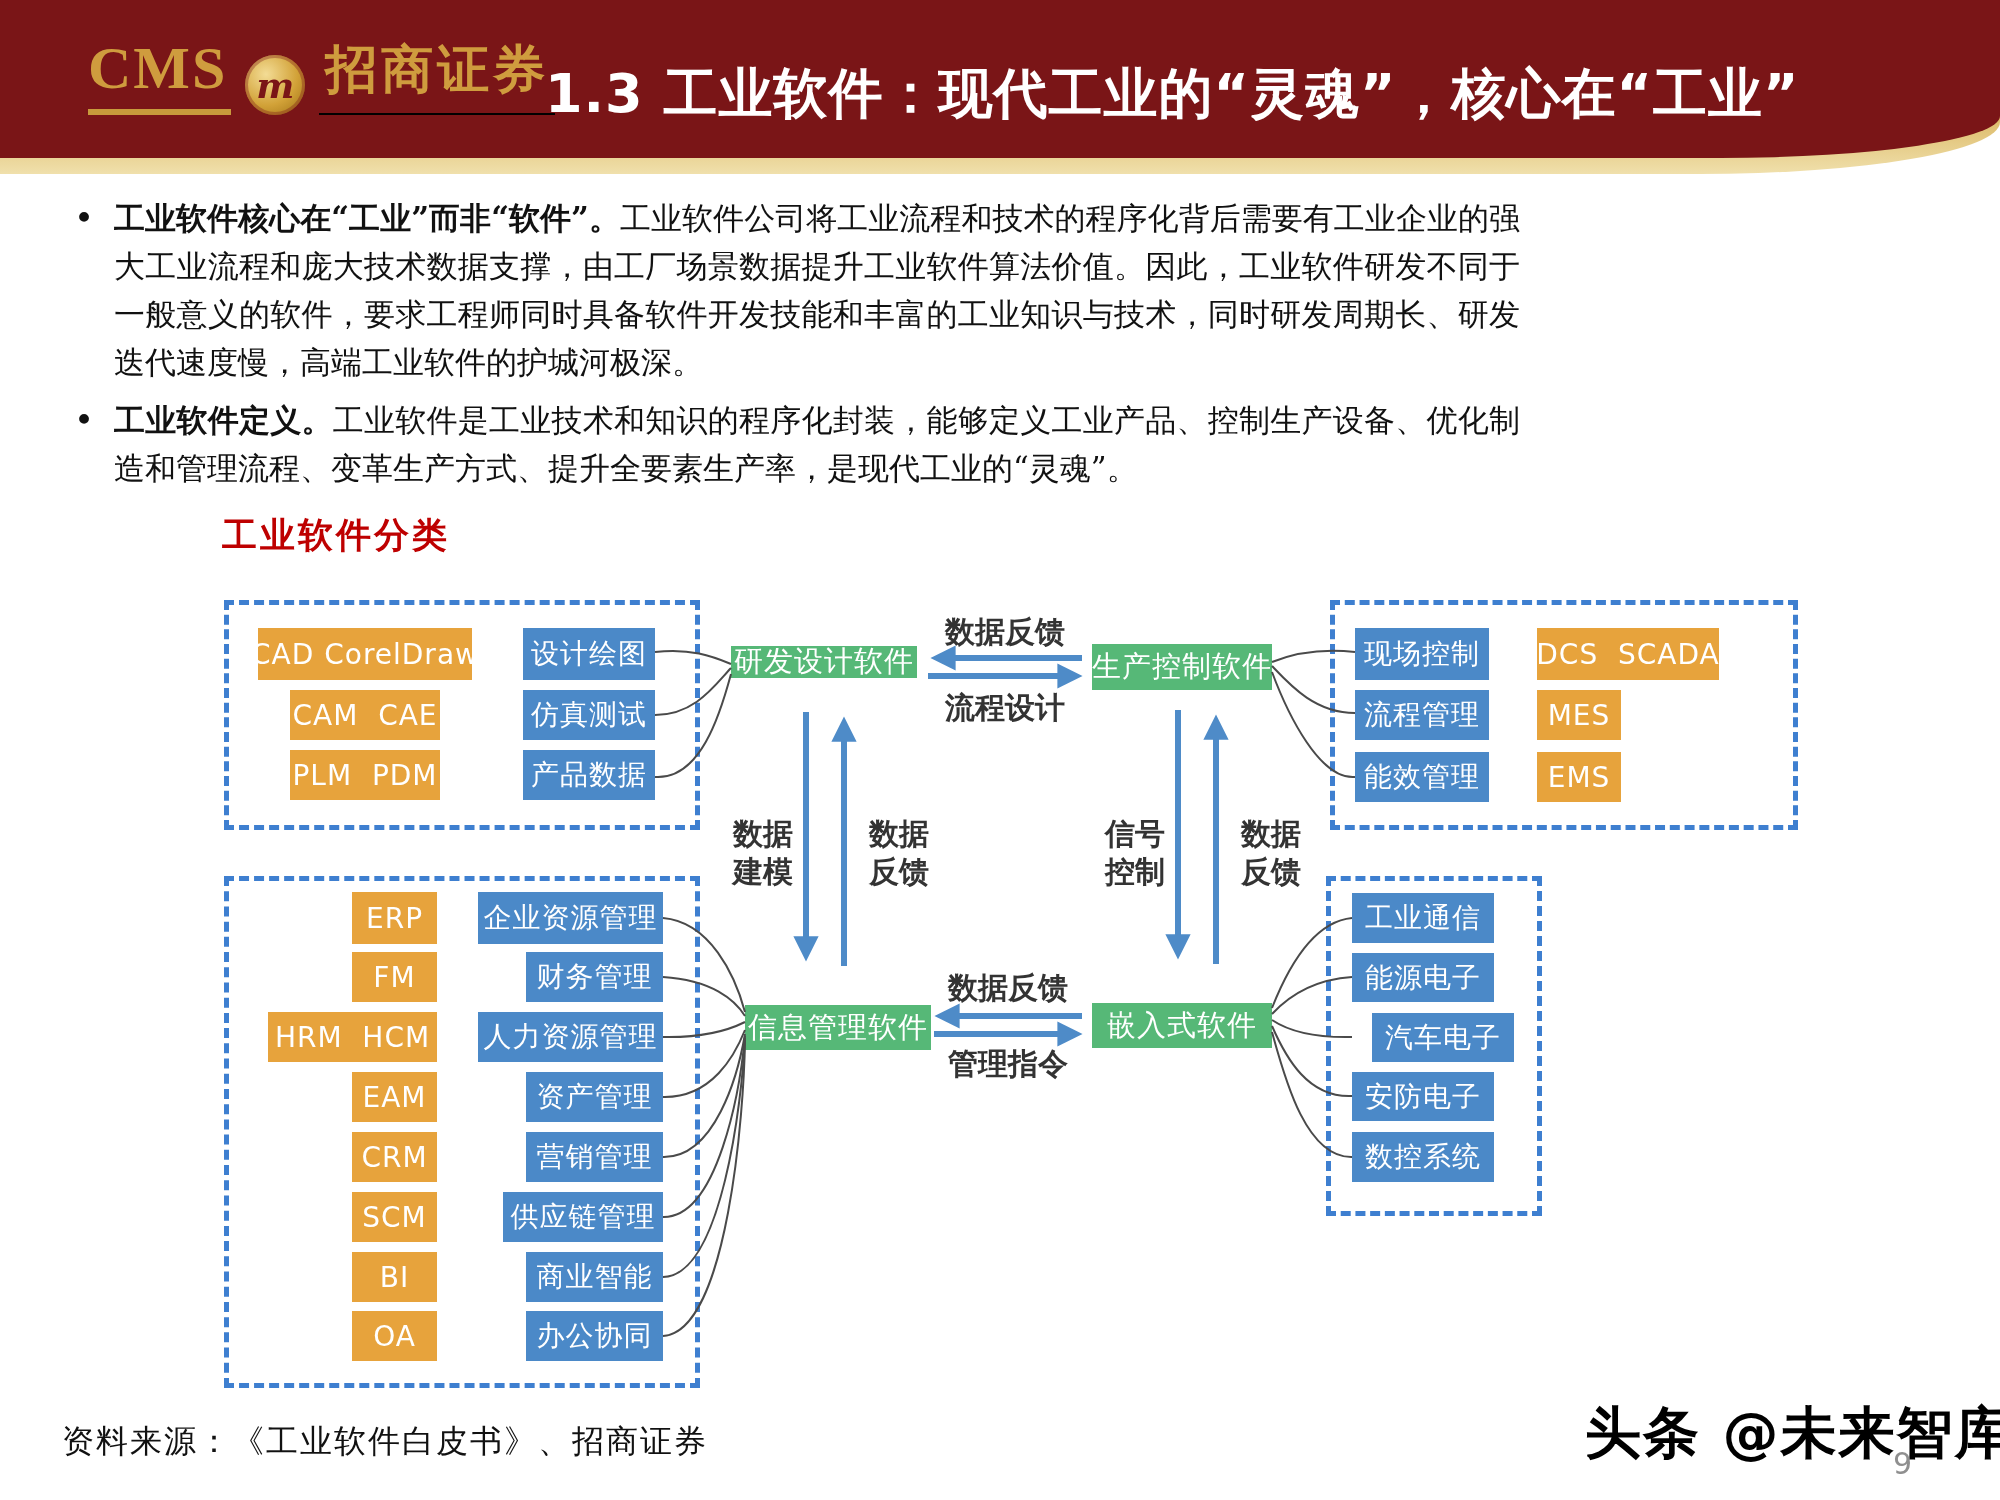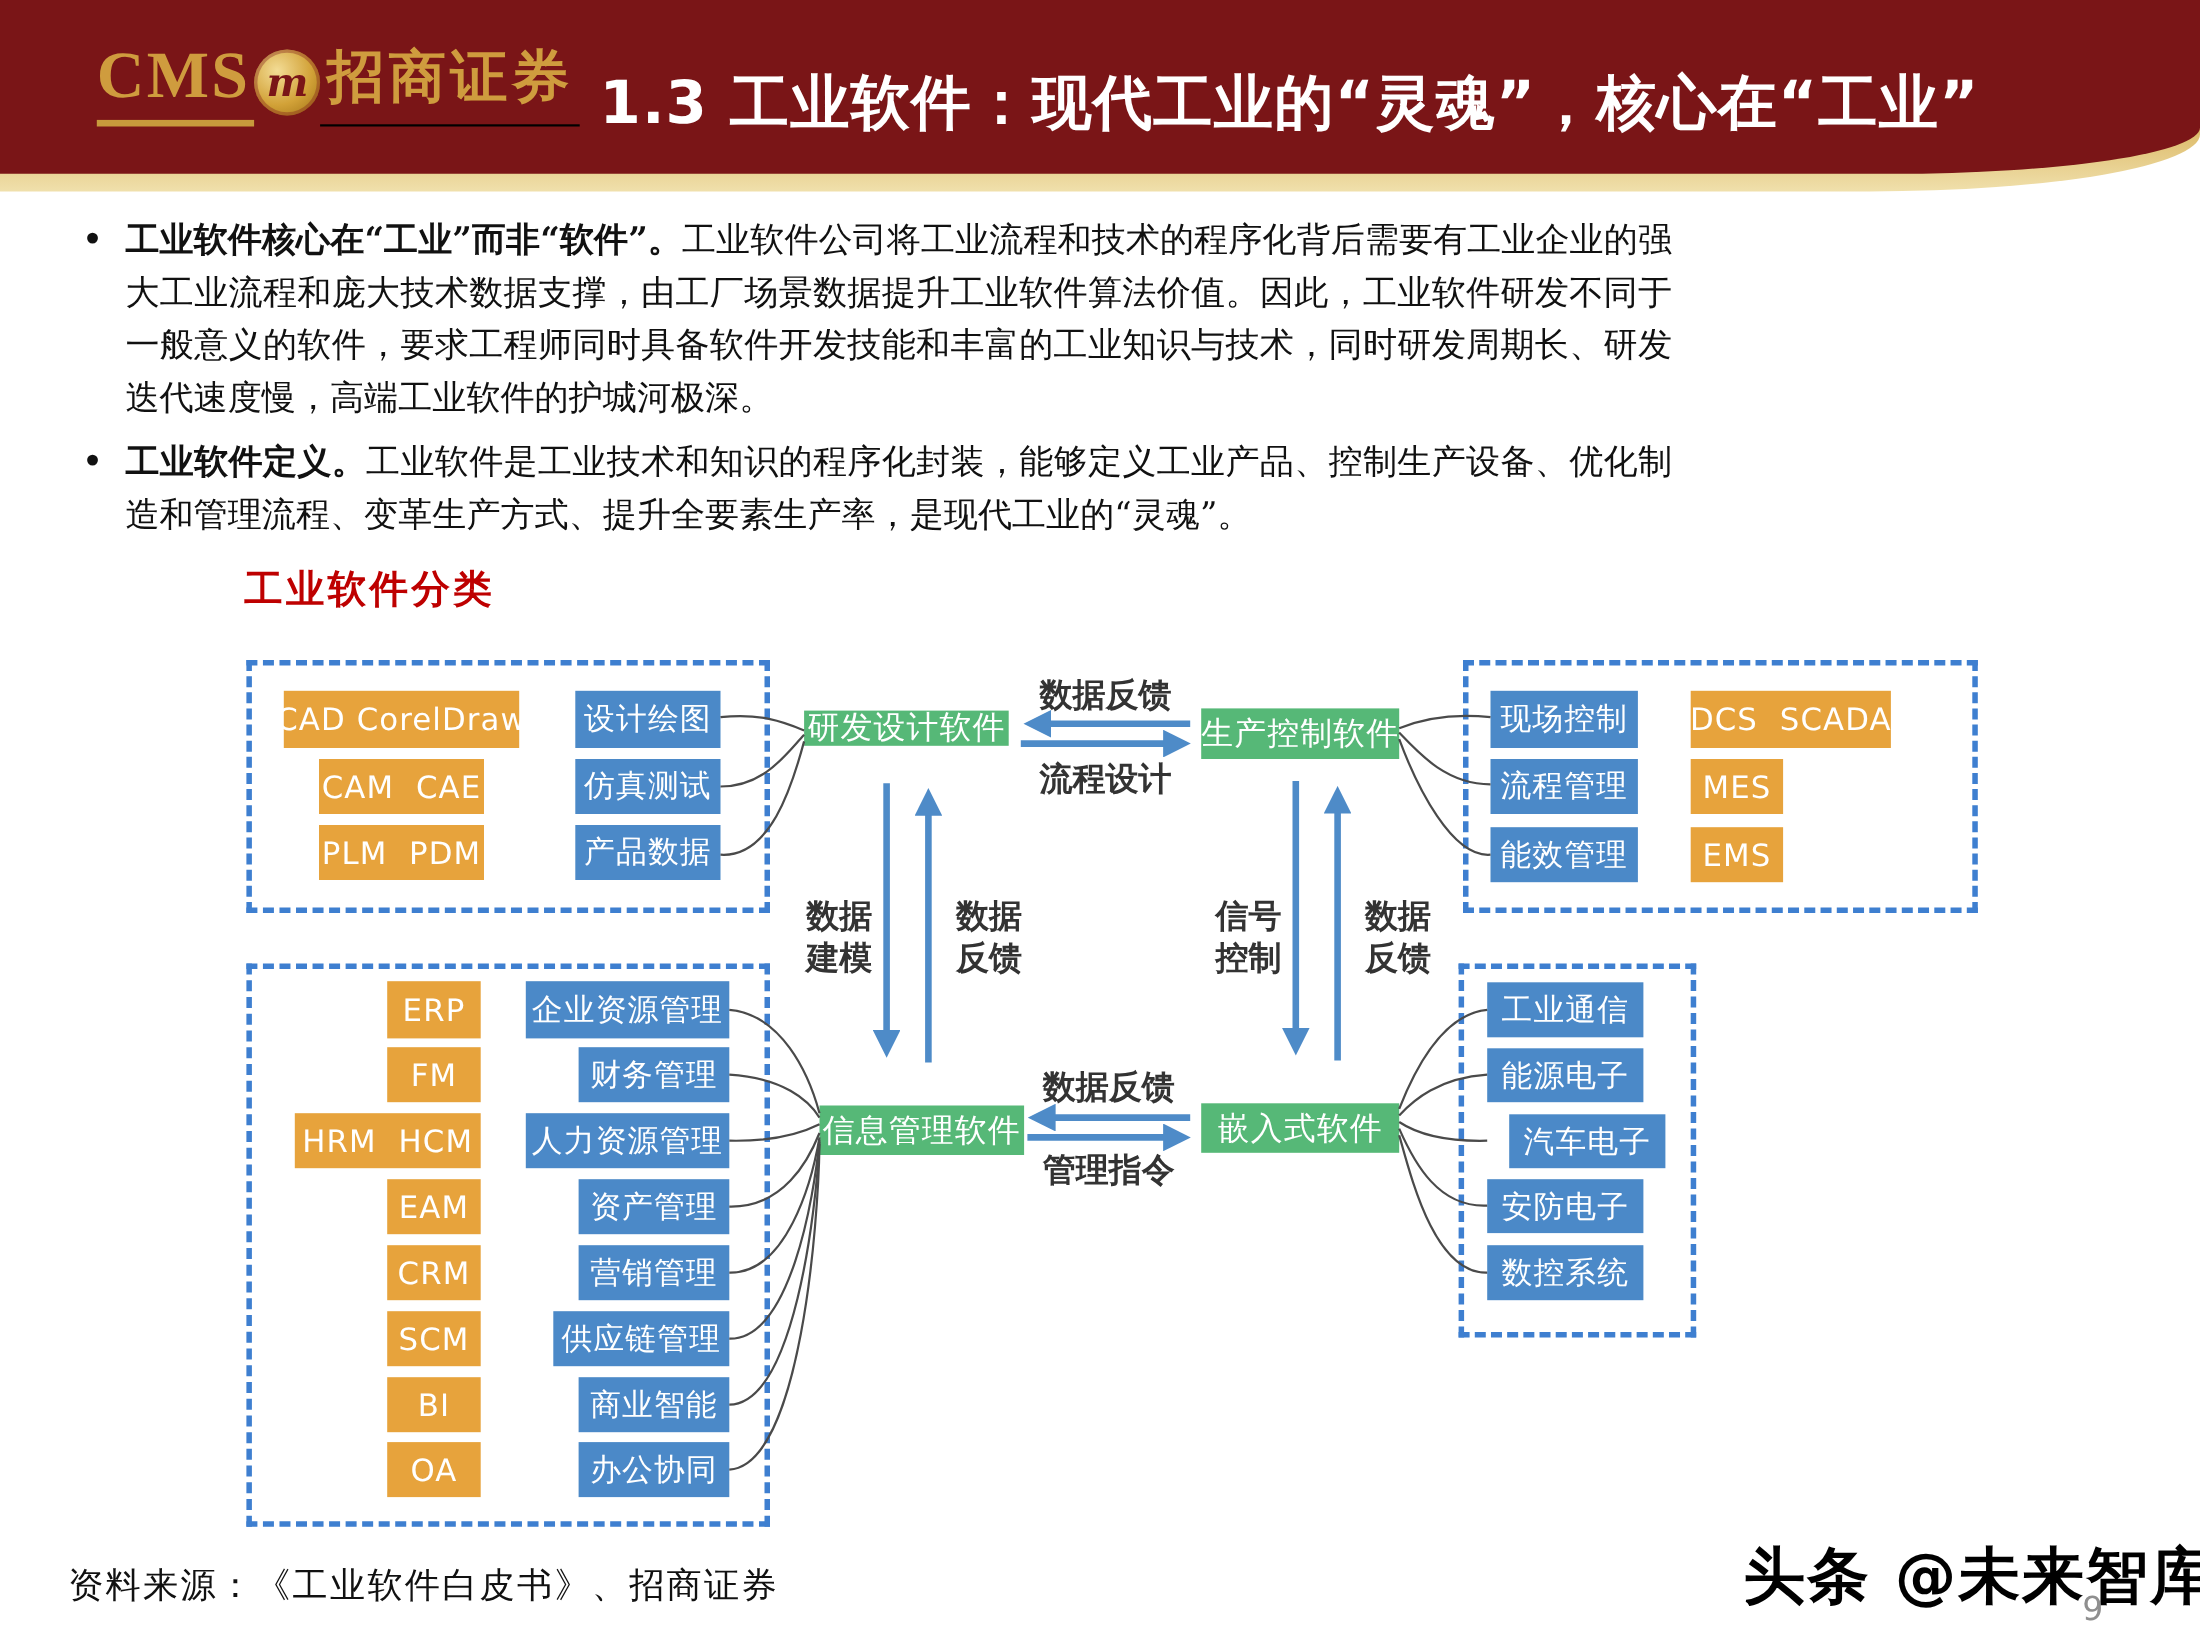--- a/index.html
+++ b/index.html
@@ -5,21 +5,21 @@
   html,body{margin:0;padding:0;background:#e9e9e9;}
   .slide{position:relative;width:2000px;height:1500px;background:#ffffff;overflow:hidden;
          font-family:"DejaVu Sans",sans-serif;}
 
   
   .hdr-gold{position:absolute;left:0;top:0;width:2000px;height:174px;
             background:linear-gradient(to bottom,#8a5a16,#cfa03a 45%,#f0e0ac);
             border-bottom-right-radius:300px 52px;}
   .hdr-red{position:absolute;left:0;top:0;width:2000px;height:158px;background:#7a1517;
            border-bottom-right-radius:280px 42px;}
-  .logo{position:absolute;left:88px;top:34px;display:flex;align-items:center;color:#cf9c3e;}
+  .logo{position:absolute;left:88px;top:34px;display:flex;align-items:flex-end;gap:14px;color:#cf9c3e;}
   .logo .cms{font-size:60px;font-weight:bold;letter-spacing:2px;border-bottom:6px solid #c89a3c;
              padding:0 4px 6px 0;font-family:"Liberation Serif",serif;}
   .coin{width:60px;height:60px;border-radius:50%;
         background:radial-gradient(circle at 35% 32%,#f3dc95,#d2a238 55%,#9c6d12);
         display:flex;align-items:center;justify-content:center;
         box-shadow:inset 0 0 0 3px rgba(122,21,23,.35);}
   .coin span{font-family:"DejaVu Serif",serif;font-style:italic;font-weight:bold;
              font-size:36px;color:#7a1517;line-height:1;}
   .logo .zs{font-size:52px;font-weight:bold;border-bottom:2px solid #000000;padding:0 6px 8px 6px;
             letter-spacing:4px;}

